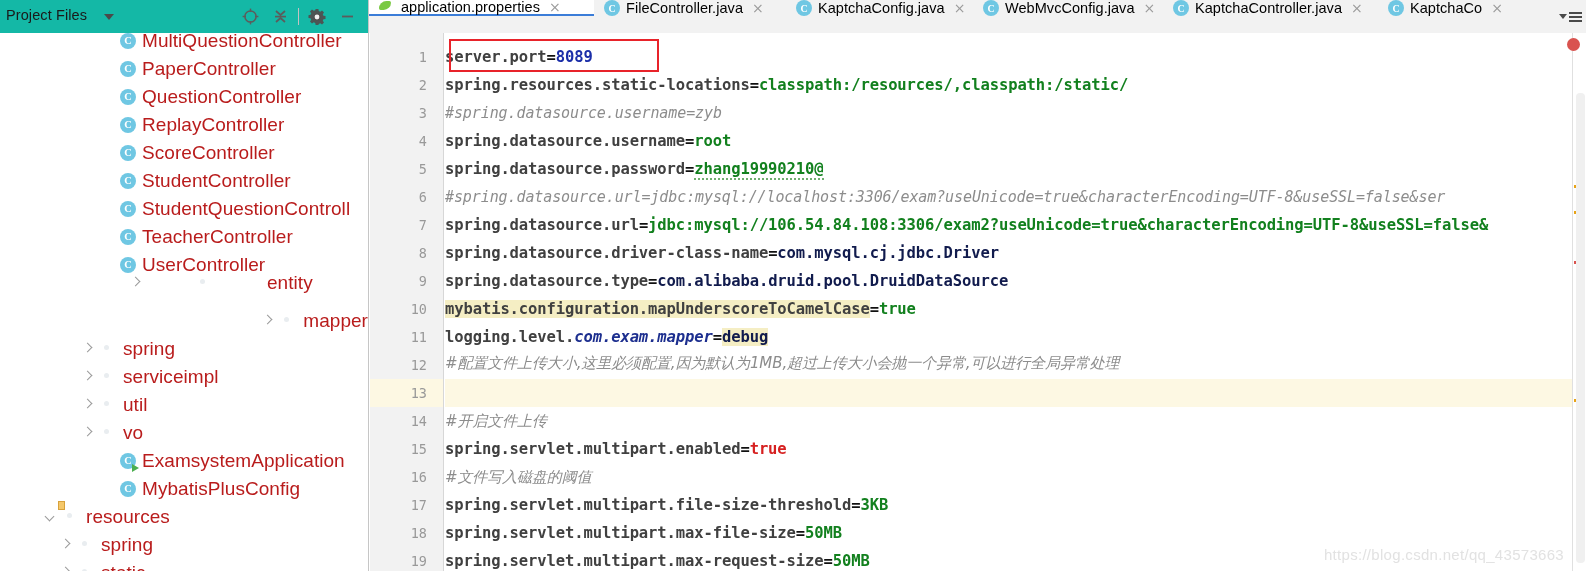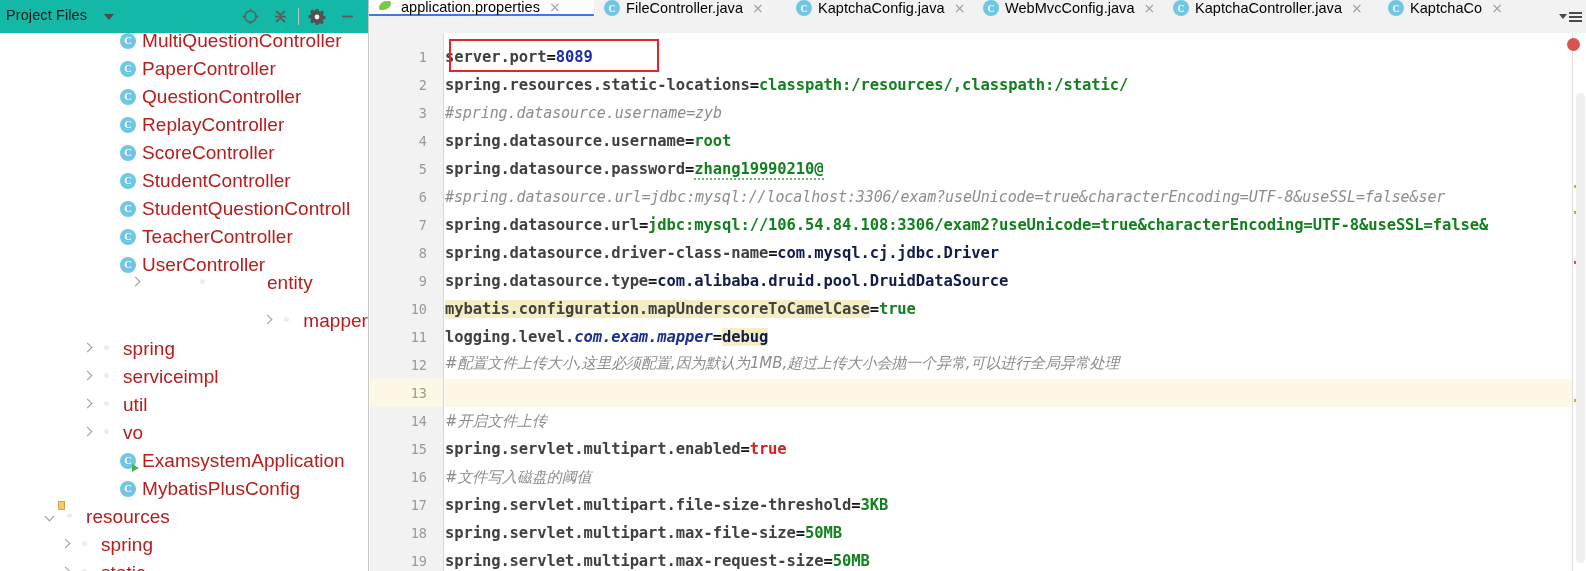--- a/index.html
+++ b/index.html
@@ -374,20 +374,21 @@
           <div class="cline" style="top: 346px;"></div>
           <div class="cline" style="top: 374px;"><span class="cmt-cn">#开启文件上传</span></div>
           <div class="cline" style="top: 402px;"><span class="key">spring.servlet.multipart.enabled</span><span class="eq">=</span><span class="valred">true</span></div>
           <div class="cline" style="top: 430px;"><span class="cmt-cn">#文件写入磁盘的阈值</span></div>
           <div class="cline" style="top: 458px;"><span class="key">spring.servlet.multipart.file-size-threshold</span><span class="eq">=</span><span class="val">3KB</span></div>
           <div class="cline" style="top: 486px;"><span class="key">spring.servlet.multipart.max-file-size</span><span class="eq">=</span><span class="val">50MB</span></div>
           <div class="cline" style="top: 514px;"><span class="key">spring.servlet.multipart.max-request-size</span><span class="eq">=</span><span class="val">50MB</span></div>
         </div>
     </div>
     <div class="redbox" id="redbox" style="left: 79px; top: 6px; width: 210px; height: 33px;"></div>
+    <div class="watermark">https://blog.csdn.net/qq_43573663</div>
   </div>
 
   <div class="stripe">
     <div id="stripe-host">
         <div class="st-mark" style="top: 152px; background: rgb(232, 163, 23);"></div>
         <div class="st-mark" style="top: 178px; background: rgb(232, 163, 23);"></div>
         <div class="st-mark" style="top: 228px; background: rgb(217, 83, 79);"></div>
         <div class="st-mark" style="top: 366px; background: rgb(232, 163, 23);"></div>
       </div>
     <div class="vscroll"></div>

